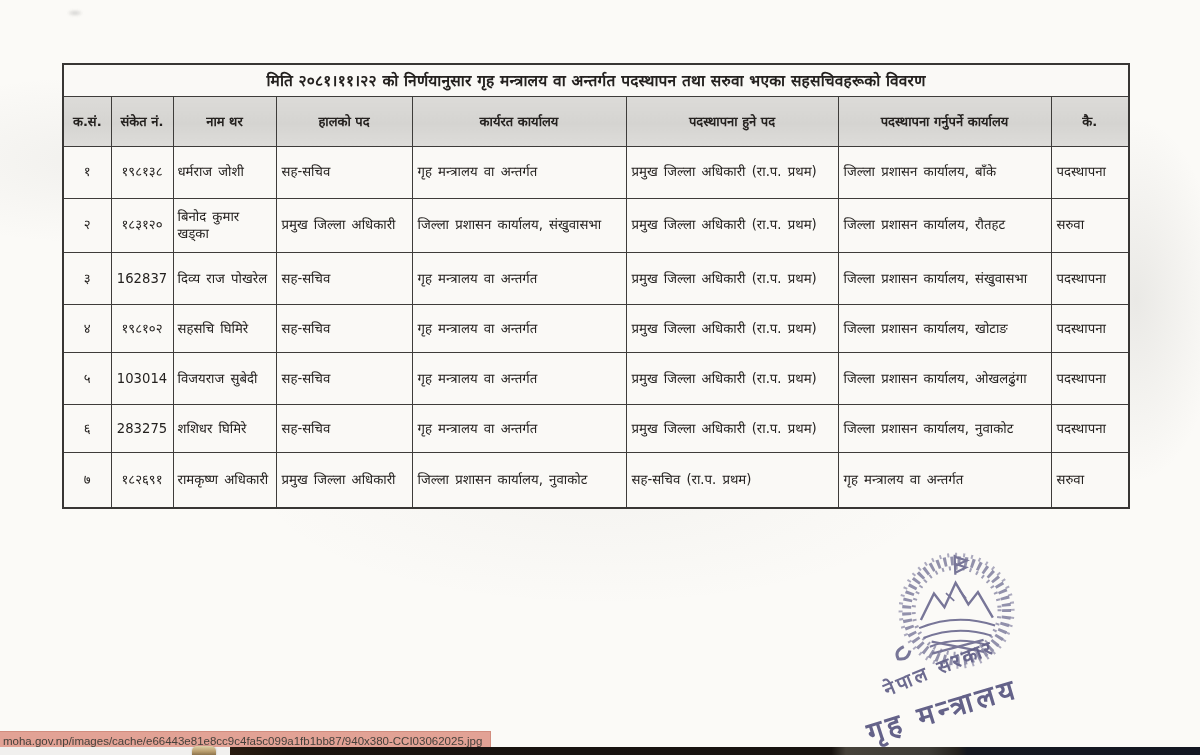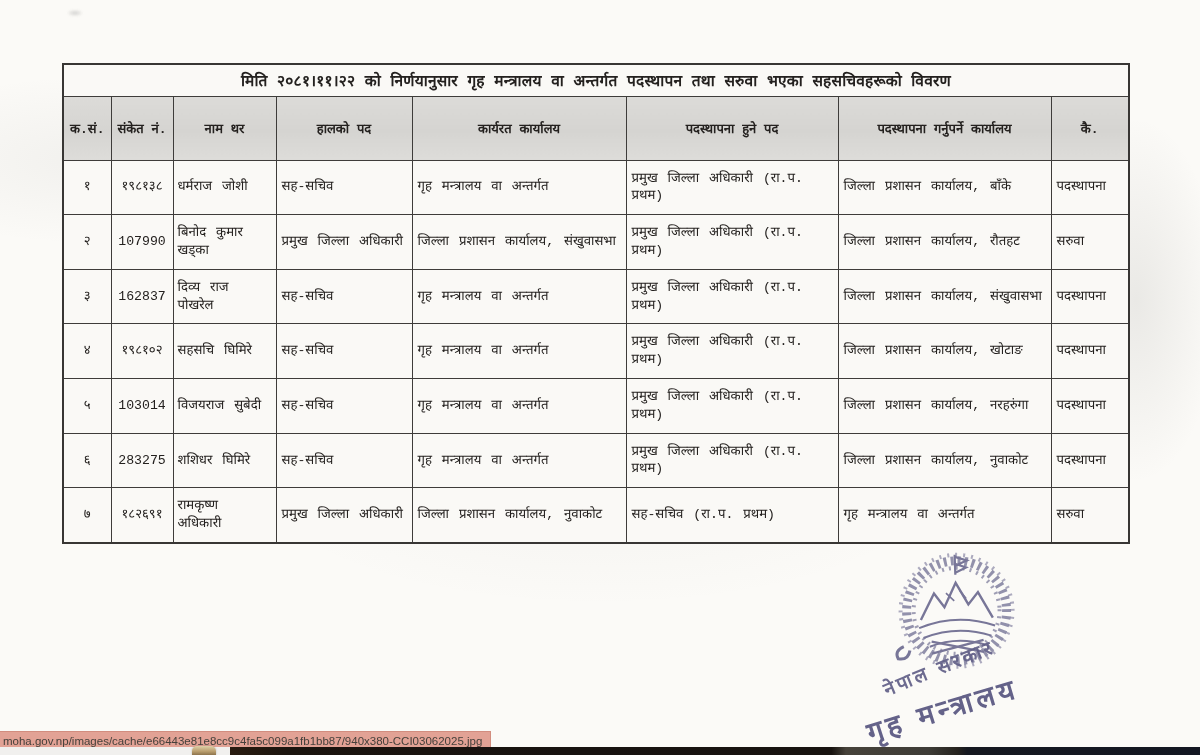--- a/index.html
+++ b/index.html
@@ -31,27 +31,27 @@
     width: 1066px; table-layout: fixed;
     border-collapse: collapse;
     font-family: "DejaVu Sans", "Liberation Serif", sans-serif;
     color: #24211f;
   }
   table.doc td, table.doc th {
     border: 1.6px solid #3e3c3a;
     vertical-align: middle;
     overflow: hidden;
   }
-  table.doc { border: 2px solid #383634; font-family: Liberation Mono, monospace; }
+  table.doc { border: 2px solid #383634; }
   td.title-cell {
     font-size: 15.5px; font-weight: bold; text-align: center;
     height: 32px; background: #faf9f6; letter-spacing: 0.2px;
   }
   tr.head-row th {
-    height: 64px; font-size: 13px; font-weight: bold; text-align: center;
+    height: 50px; font-size: 13px; font-weight: bold; text-align: center;
     background: #d9d8d5;
     background: linear-gradient(180deg, #dcdbd8 0%, #d5d4d1 55%, #dddcd9 100%);
     padding: 2px;
   }
   tr.data-row td {
     font-size: 13.2px; background: #faf9f6;
     padding: 9px 5px; word-spacing: 2px; line-height: 1.35;
   }
   tr.data-row td.c-sn, tr.data-row td.c-code { text-align: center; padding: 3px 2px; }
   tr.data-row td.c-name { padding-left: 4px; }
@@ -131,21 +131,21 @@
         <td class="c-code">१९८१३८</td>
         <td class="c-name">धर्मराज जोशी</td>
         <td>सह-सचिव</td>
         <td>गृह मन्त्रालय वा अन्तर्गत</td>
         <td>प्रमुख जिल्ला अधिकारी (रा.प. प्रथम)</td>
         <td>जिल्ला प्रशासन कार्यालय, बाँके</td>
         <td>पदस्थापना</td>
       </tr>
       <tr class="data-row" style="height:53px">
         <td class="c-sn">२</td>
-        <td class="c-code">107990</td>
+        <td class="c-code">१८३१२०</td>
         <td class="c-name">बिनोद कुमार खड्का</td>
         <td>प्रमुख जिल्ला अधिकारी</td>
         <td>जिल्ला प्रशासन कार्यालय, संखुवासभा</td>
         <td>प्रमुख जिल्ला अधिकारी (रा.प. प्रथम)</td>
         <td>जिल्ला प्रशासन कार्यालय, रौतहट</td>
         <td>सरुवा</td>
       </tr>
       <tr class="data-row" style="height:52px">
         <td class="c-sn">३</td>
         <td class="c-code">162837</td>
@@ -166,21 +166,21 @@
         <td>जिल्ला प्रशासन कार्यालय, खोटाङ</td>
         <td>पदस्थापना</td>
       </tr>
       <tr class="data-row" style="height:52px">
         <td class="c-sn">५</td>
         <td class="c-code">103014</td>
         <td class="c-name">विजयराज सुबेदी</td>
         <td>सह-सचिव</td>
         <td>गृह मन्त्रालय वा अन्तर्गत</td>
         <td>प्रमुख जिल्ला अधिकारी (रा.प. प्रथम)</td>
-        <td>जिल्ला प्रशासन कार्यालय, नरहरुंगा</td>
+        <td>जिल्ला प्रशासन कार्यालय, ओखलढुंगा</td>
         <td>पदस्थापना</td>
       </tr>
       <tr class="data-row" style="height:48px">
         <td class="c-sn">६</td>
         <td class="c-code">283275</td>
         <td class="c-name">शशिधर घिमिरे</td>
         <td>सह-सचिव</td>
         <td>गृह मन्त्रालय वा अन्तर्गत</td>
         <td>प्रमुख जिल्ला अधिकारी (रा.प. प्रथम)</td>
         <td>जिल्ला प्रशासन कार्यालय, नुवाकोट</td>

